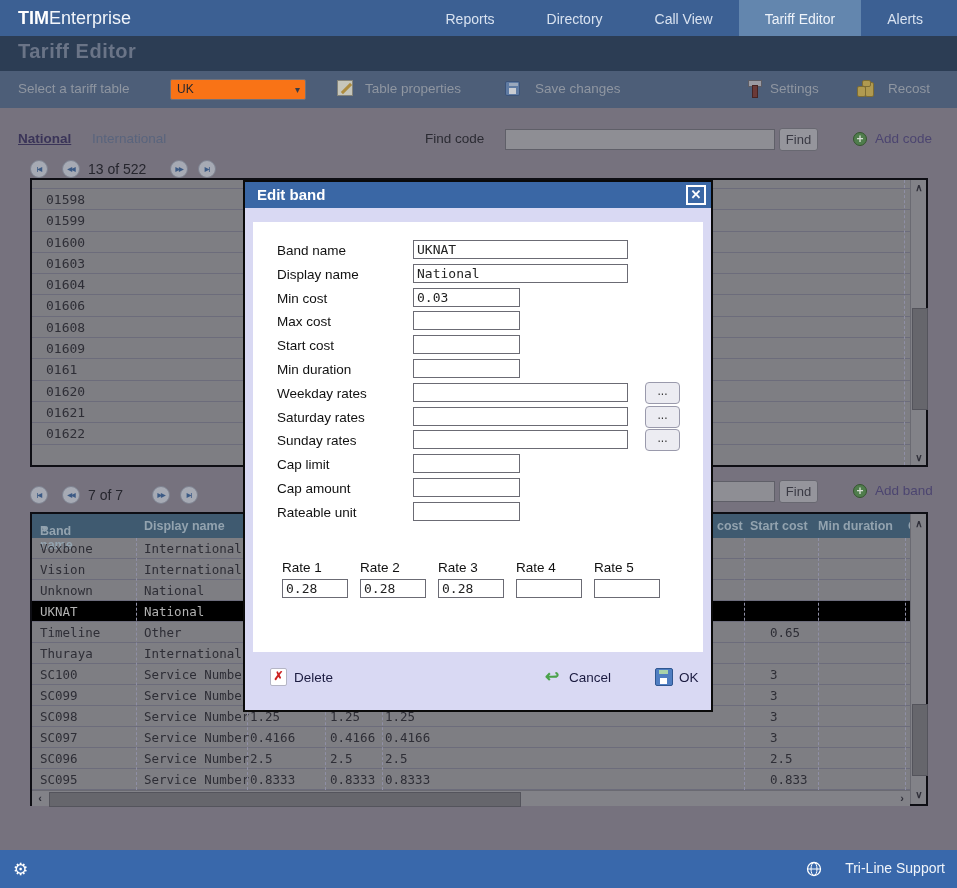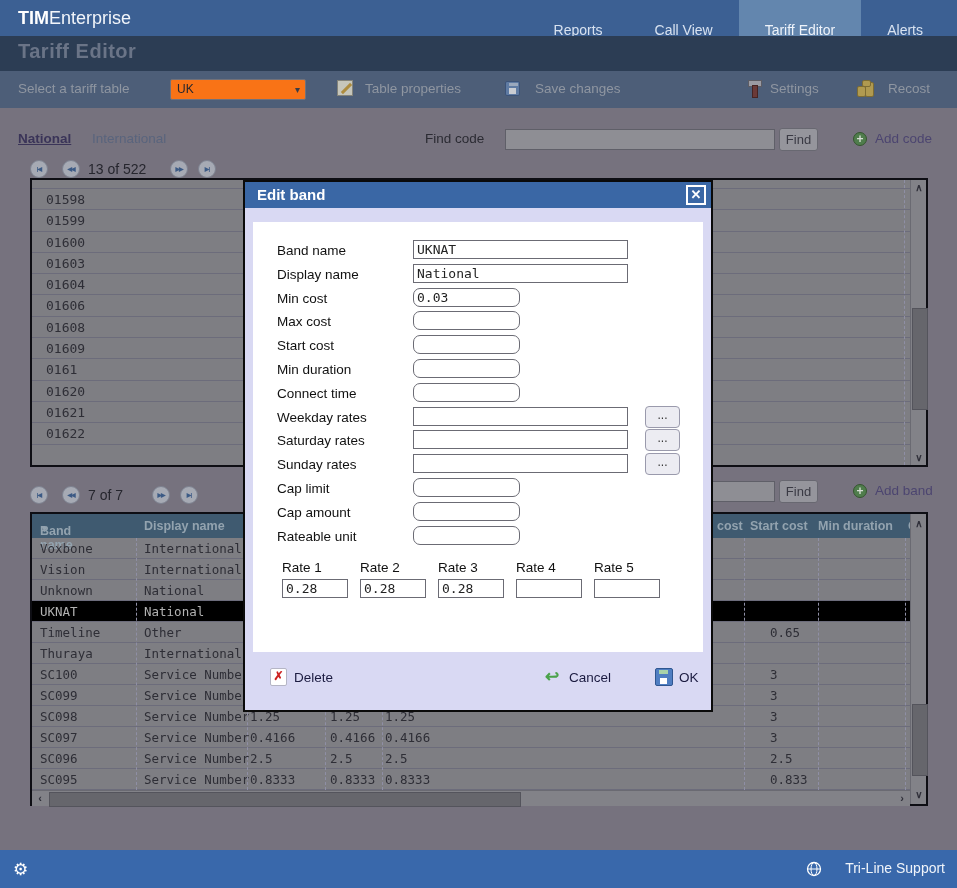--- a/index.html
+++ b/index.html
@@ -19,21 +19,21 @@
   html,body{margin:0;padding:0;}
   .stage{position:relative;width:957px;height:888px;background:var(--bg);overflow:hidden;
          font-family:"Liberation Sans",sans-serif;}
   .abs{position:absolute;box-sizing:border-box;}
 
   
   .nav{left:0;top:0;width:957px;height:36px;background:var(--nav);}
   .logo{left:18px;top:0;height:40px;line-height:36px;color:#f2f5fa;font-size:18px;}
   .logo b{font-weight:700;color:#ffffff;}
   .nav-tabs{right:8px;top:0;height:36px;display:flex;}
-  .navtab{height:36px;line-height:36px;padding:12px 26px;color:var(--navText);font-size:14px;cursor:default;}
+  .navtab{height:36px;line-height:36px;padding:1px 26px;color:var(--navText);font-size:14px;cursor:default;}
   .navtab.active{background:var(--navActive);color:#eef3fa;}
 
   
   .headbar{left:0;top:36px;width:957px;height:35px;background:var(--head);}
   .headtitle{left:18px;top:4px;font-size:20px;font-weight:700;color:var(--headText);letter-spacing:.5px;}
 
   
   .toolbar{left:0;top:71px;width:957px;height:37px;background:var(--tool);color:var(--toolText);font-size:13.5px;}
   .tb-label{left:18px;top:10px;}
   .tb-select{left:170px;top:8px;width:136px;height:21px;background:#f97316;border:1px solid #71717a;
@@ -112,21 +112,21 @@
   .modal{left:243px;top:180px;width:470px;height:532px;background:var(--lav);border:2px solid #0a0a0a;z-index:10;}
   .modal-title{position:absolute;left:0;top:0;width:466px;height:26px;background:var(--modalBlue);}
   .modal-title .t{position:absolute;left:12px;top:4px;color:#fff;font-weight:700;font-size:15px;}
   .modal-close{position:absolute;right:5px;top:3px;width:20px;height:20px;border:2px solid #fff;
                color:#fff;font-size:13px;font-weight:700;text-align:center;line-height:16px;box-sizing:border-box;}
   .modal-panel{position:absolute;left:8px;top:40px;width:450px;height:430px;background:#fff;}
   .fieldrow{position:relative;height:23.8px;}
   .fieldrow label{position:absolute;left:24px;top:3px;font-size:13.5px;color:#111;}
   .fieldrow input{position:absolute;left:160px;top:0;height:15px;border:1px solid #6b6b74;
                   font-family:"DejaVu Sans Mono",monospace;font-size:13px;color:#222;padding:1px 3px;}
-  .fieldrow input.short{width:99px;border-radius:7px;} .fieldrow input.long{width:207px;}
+  .fieldrow input.short{width:99px;} .fieldrow input.long{width:207px;}
   .browse-btn{position:absolute;left:392px;top:-1px;width:33px;height:20px;background:#ececf2;border:1px solid #9a9aac;
               border-radius:4px;font-size:12px;color:#333;text-align:center;line-height:16px;}
   .rates{position:absolute;left:0;top:338px;width:450px;height:60px;}
   .rateblock{position:absolute;top:0;width:76px;}
   .rateblock .rl{font-size:13.5px;color:#111;}
   .rateblock input{margin-top:4px;width:58px;height:15px;border:1px solid #6b6b74;
                    font-family:"DejaVu Sans Mono",monospace;font-size:13px;color:#222;padding:1px 3px;}
   .modal-foot{position:absolute;left:0;top:484px;width:466px;height:28px;font-size:13.5px;color:#1b1b40;}
   .mf-label{position:absolute;top:4px;text-align:right;}
   .icon-delete{position:absolute;left:25px;top:2px;width:15px;height:16px;background:#fff;border:1px solid #b5b5c5;
@@ -144,20 +144,21 @@
 </style>
 </head>
 <body>
 
 <div class="stage">
 
   <div class="abs nav">
     <div class="abs logo"><b>TIM</b><span>Enterprise</span></div>
     <div class="abs nav-tabs">
         <div class="navtab">Reports</div>
+        <div class="navtab">Directory</div>
         <div class="navtab">Call View</div>
         <div class="navtab active">Tariff Editor</div>
         <div class="navtab">Alerts</div>
       </div>
   </div>
 
   <div class="abs headbar">
     <div class="abs headtitle">Tariff Editor</div>
   </div>
 
@@ -394,24 +395,20 @@
           </div>
           <div class="fieldrow">
             <label>Start cost</label>
             <input class="short" value="" style="">
           </div>
           <div class="fieldrow">
             <label>Min duration</label>
             <input class="short" value="" style="">
           </div>
           <div class="fieldrow">
-            <label>Connect time</label>
-            <input class="short" value="" style="">
-          </div>
-          <div class="fieldrow">
             <label>Weekday rates</label>
             <input class="long" value="" style="">
             <div class="browse-btn">...</div>
           </div>
           <div class="fieldrow">
             <label>Saturday rates</label>
             <input class="long" value="" style="">
             <div class="browse-btn">...</div>
           </div>
           <div class="fieldrow">

